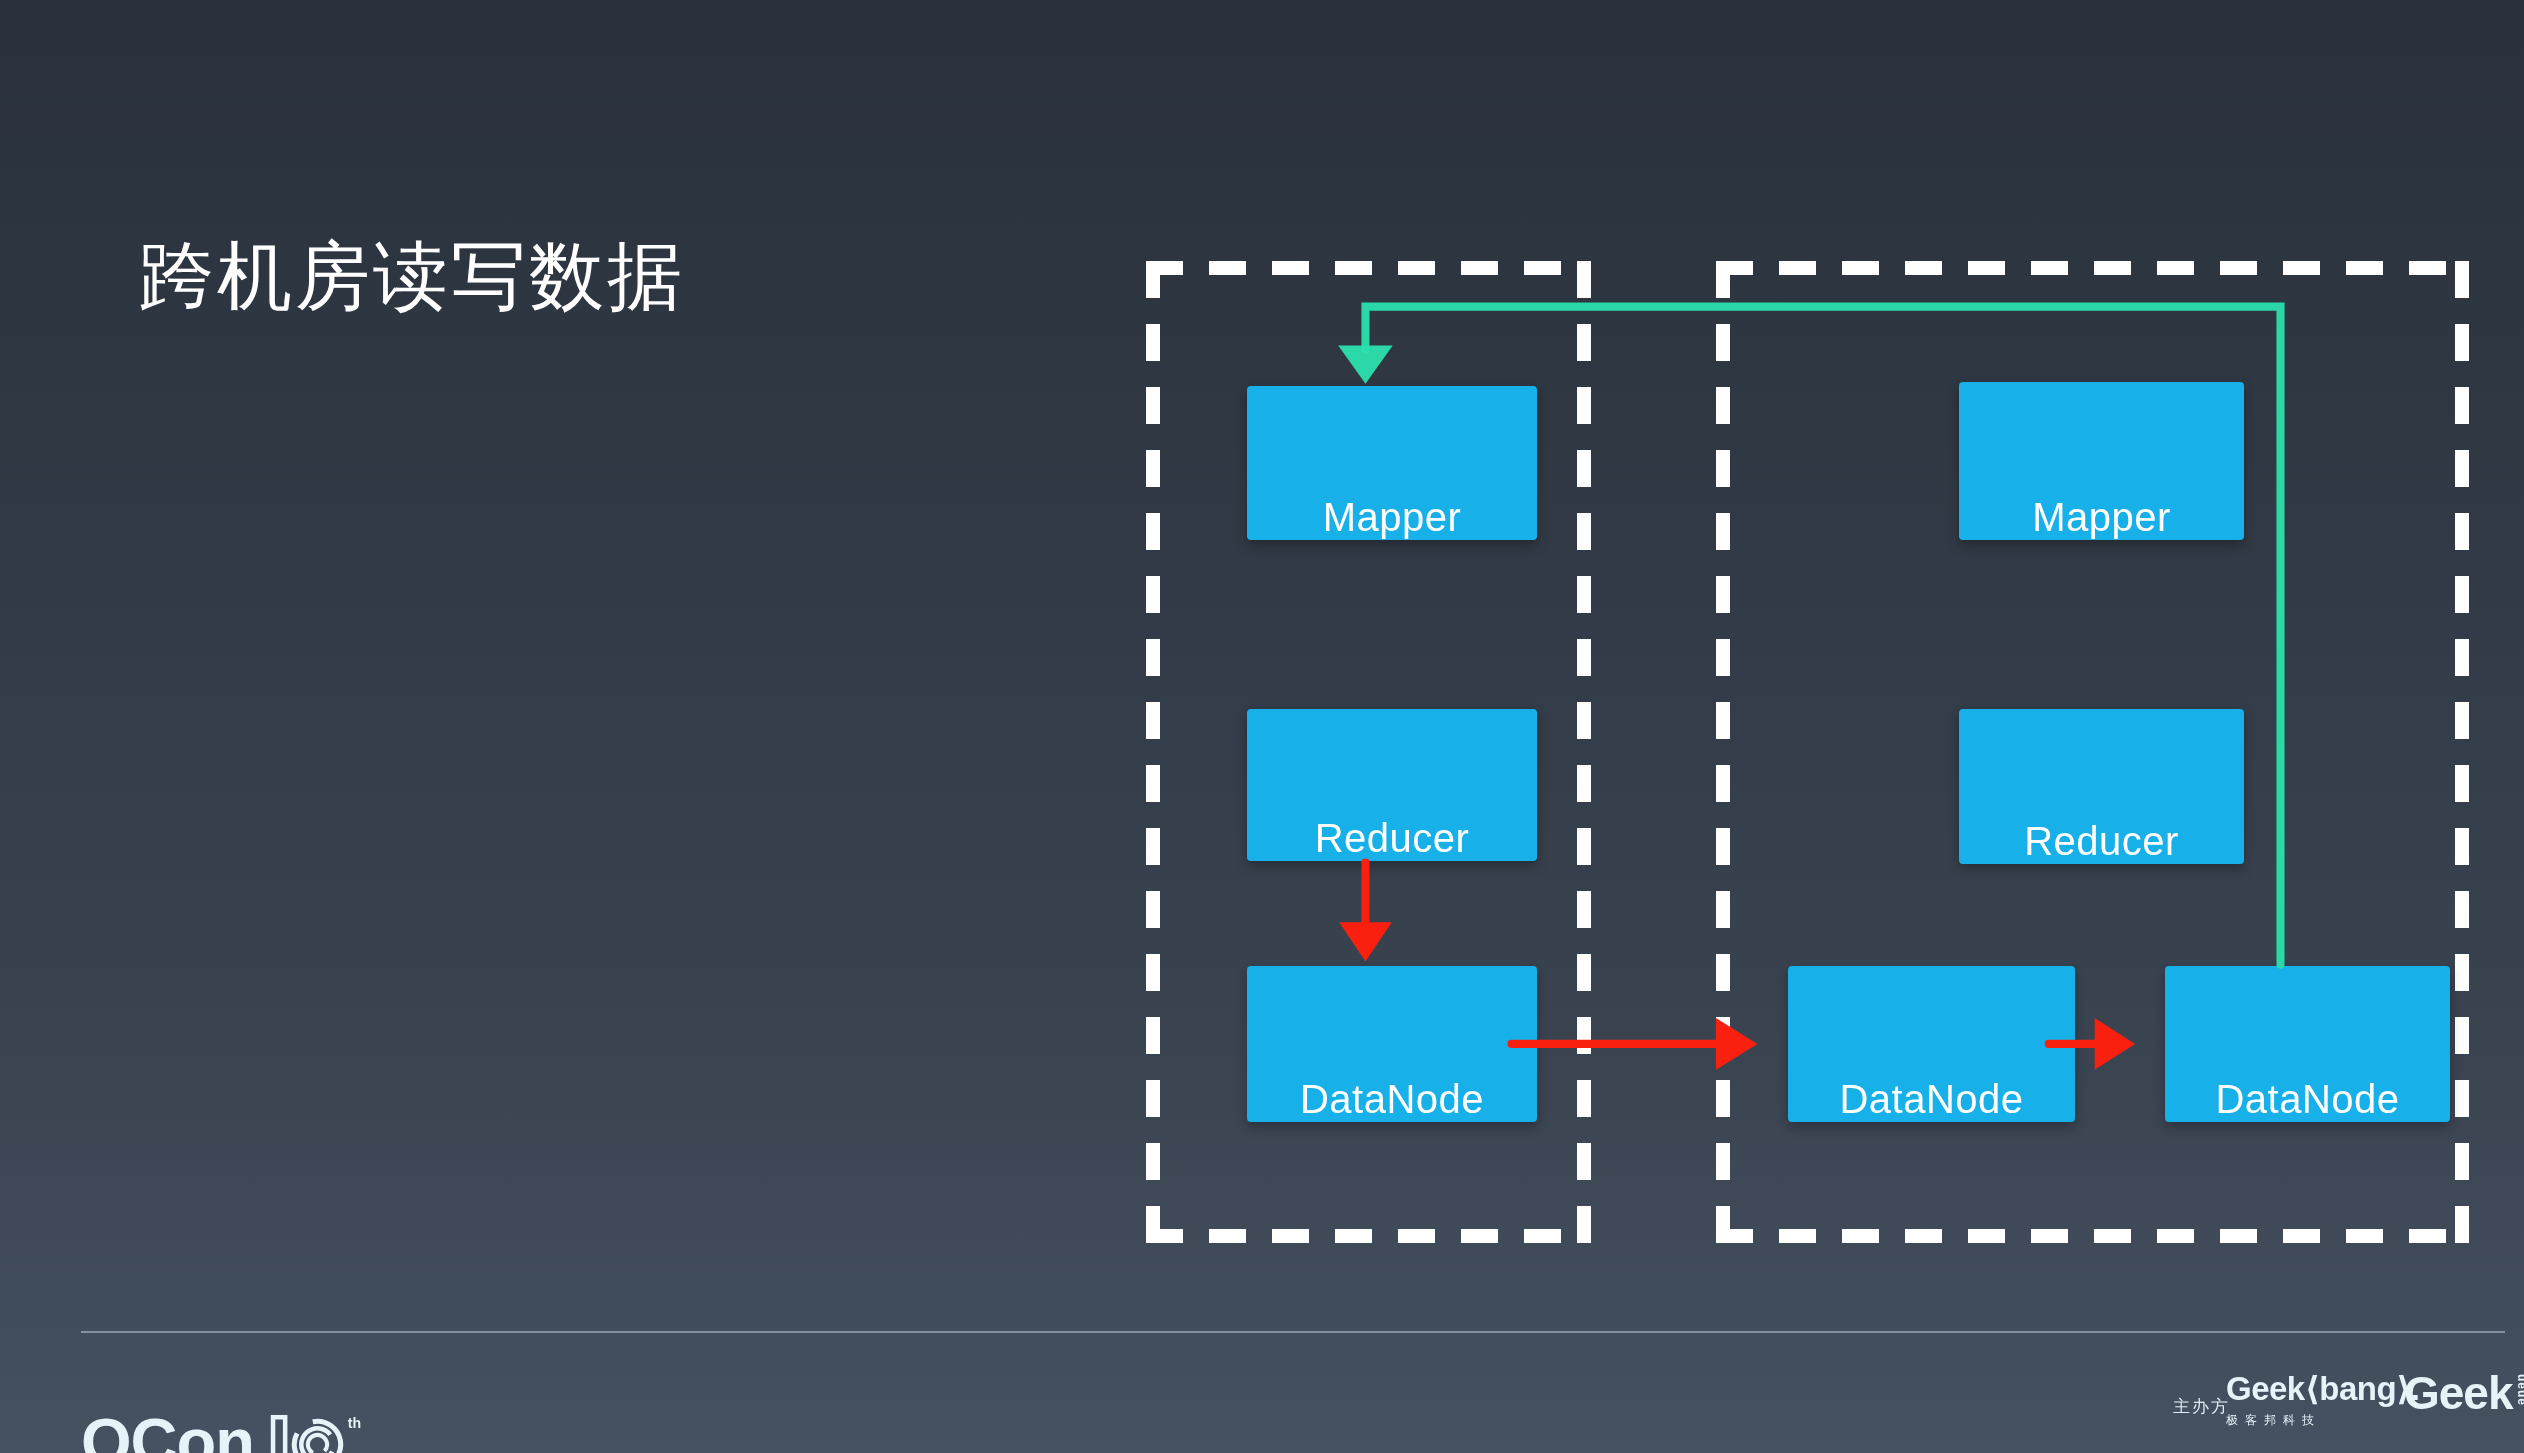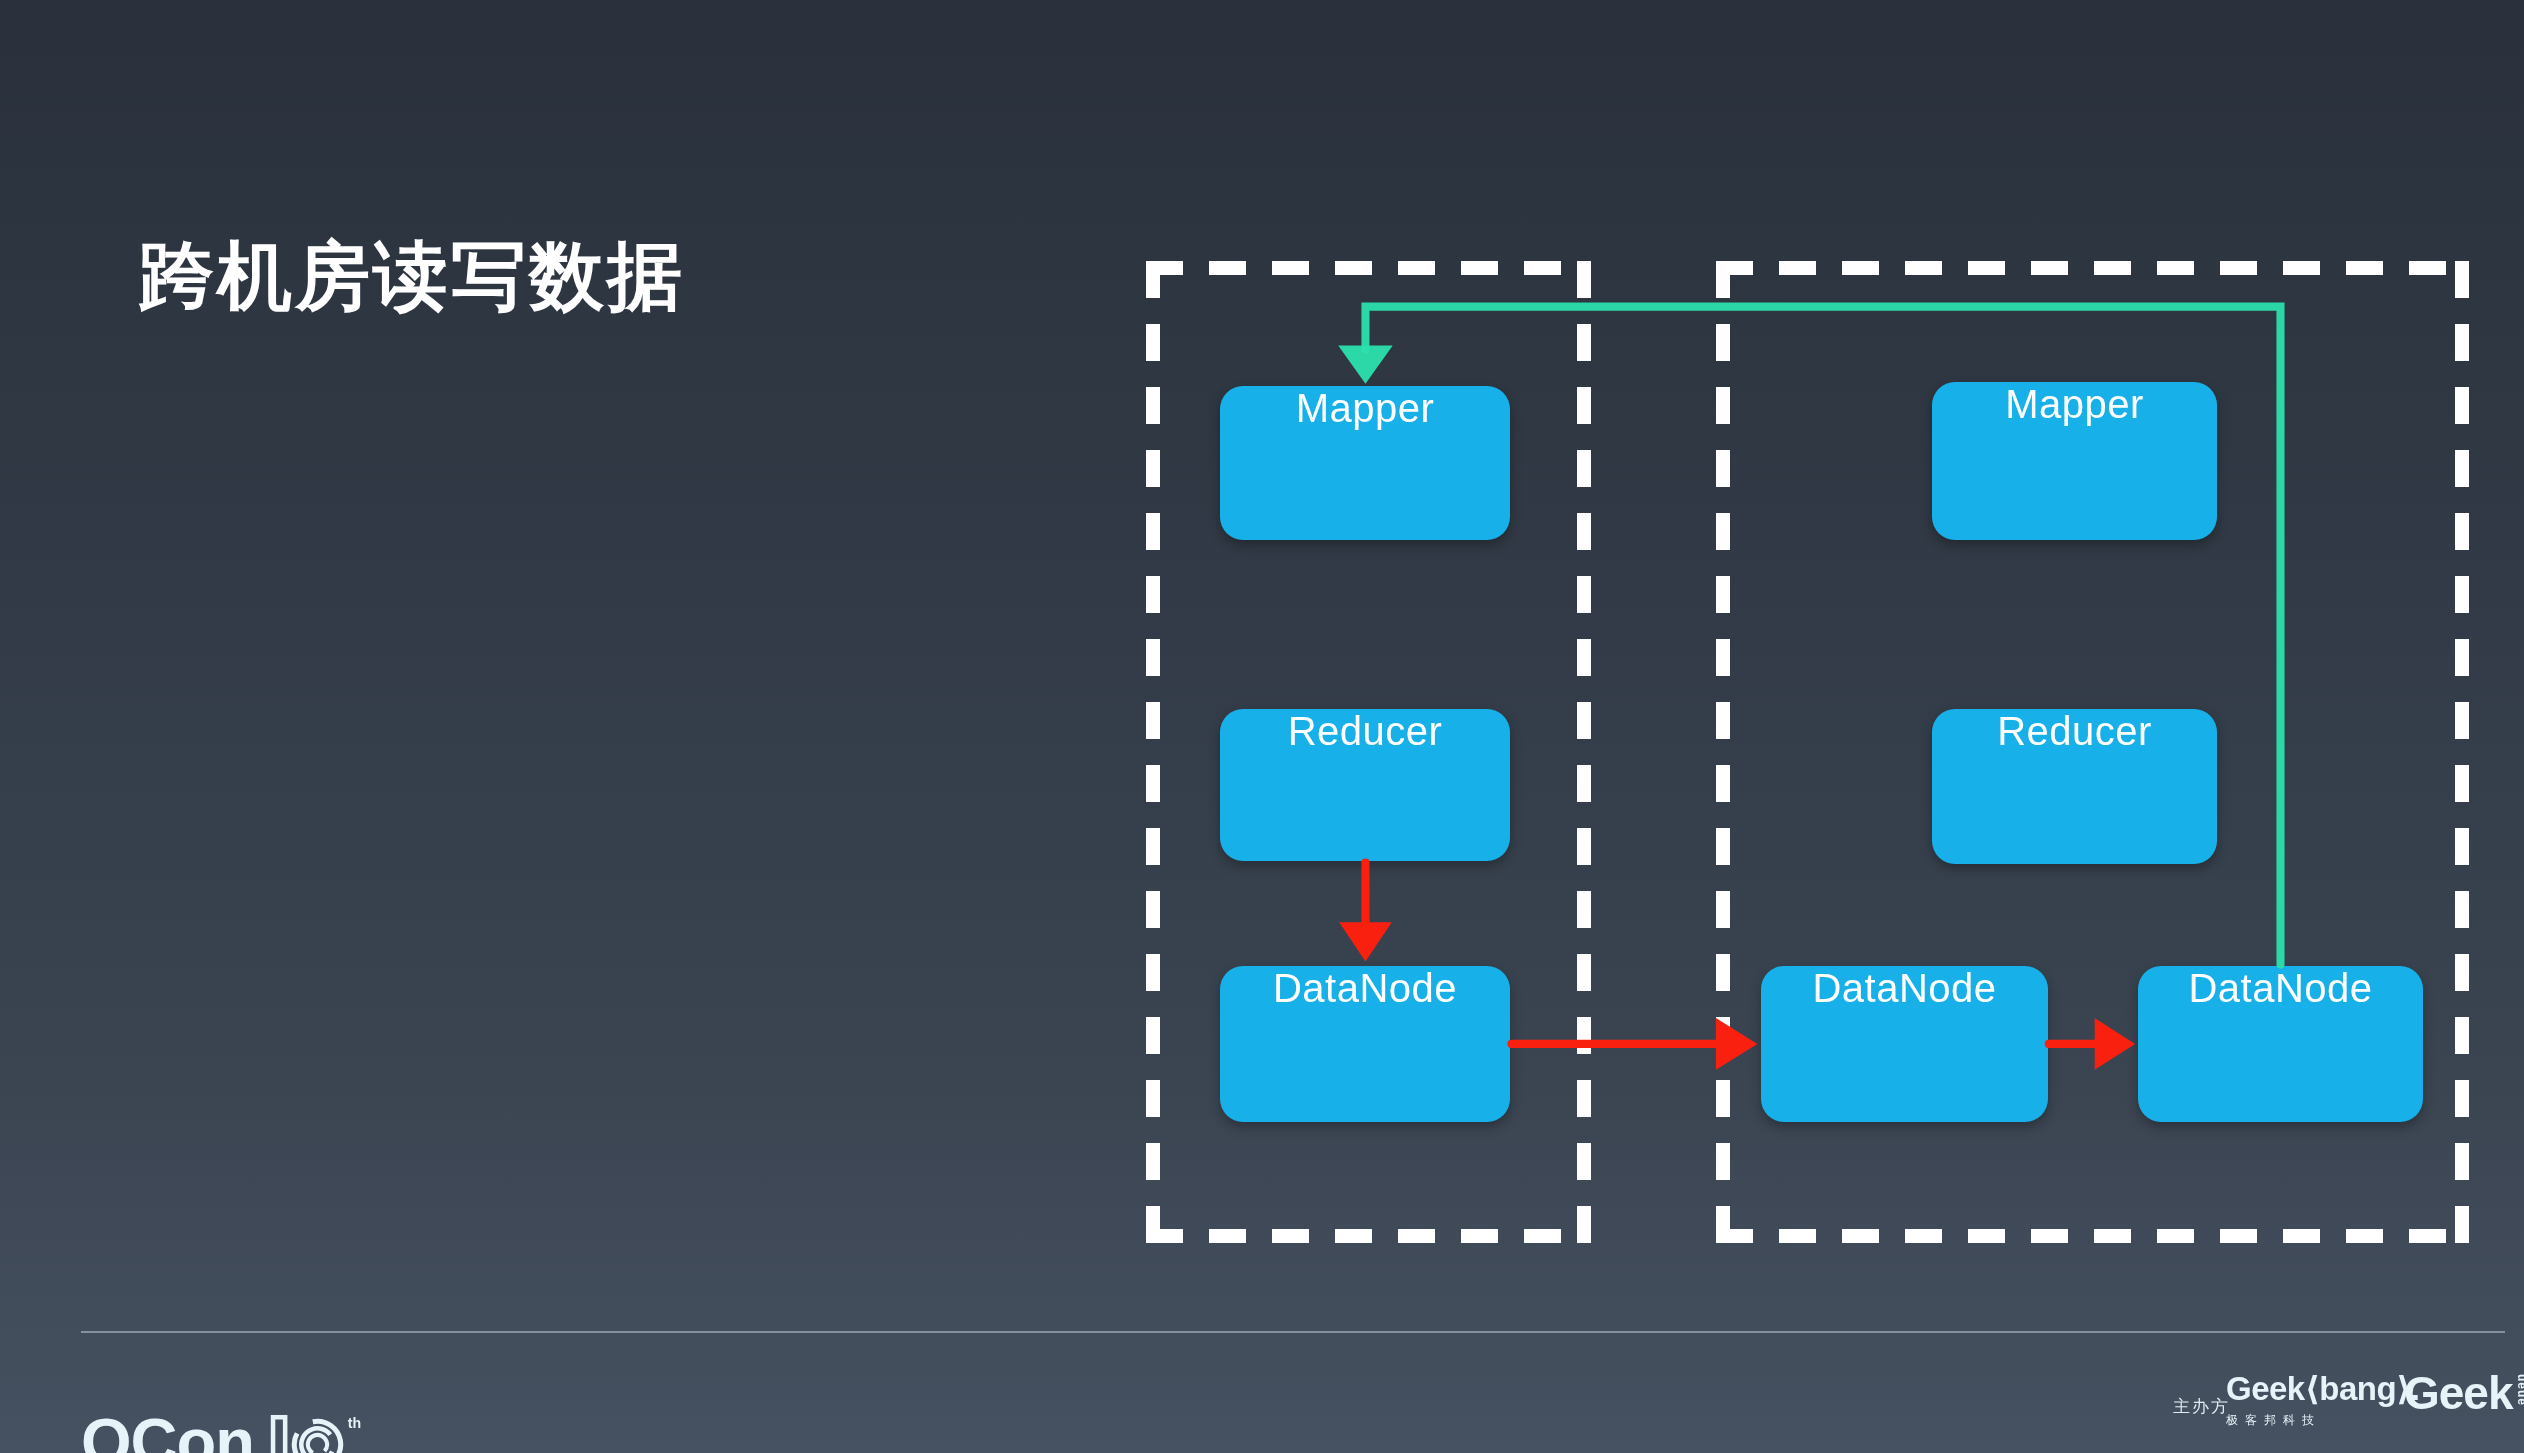--- a/index.html
+++ b/index.html
@@ -11,21 +11,21 @@
     font-family:"Liberation Sans","DejaVu Sans",sans-serif;
   }
   
   .title{
     position:absolute;left:114px;top:56px;
     font-size:88px;font-weight:500;letter-spacing:2px;
     color:#27B3EA;white-space:nowrap;
   }
   .subtitle{
     position:absolute;left:139px;top:227px;
-    font-size:75px;font-weight:700;letter-spacing:3px;
+    font-size:75px;font-weight:400;letter-spacing:3px;
     color:#FFFFFF;white-space:nowrap;
   }
   
   .room{position:absolute;}
   .room1{left:1146px;top:261px;width:445px;height:982px;}
   .room2{left:1716px;top:261px;width:753px;height:982px;}
   .room i{position:absolute;display:block;}
   .room .dt,.room .db{
     left:0;width:100%;height:14px;
     background:repeating-linear-gradient(90deg,#FFFFFF 0 37px,rgba(0,0,0,0) 37px 63px);
@@ -35,24 +35,25 @@
   .room .dl,.room .dr{
     top:0;height:100%;width:14px;
     background:repeating-linear-gradient(180deg,#FFFFFF 0 37px,rgba(0,0,0,0) 37px 63px);
   }
   .room .dl{left:0;}
   .room .dr{right:0;}
   
   .node{
     position:absolute;
     background:#18B0E8;
-    border-radius:23px;
-    display:flex;align-items:flex-start;justify-content:center;
+    border-radius:4px;
+    display:flex;align-items:flex-end;justify-content:center;
     color:#FFFFFF;font-size:40px;font-weight:500;letter-spacing:0.5px;
     box-shadow:0 5px 12px rgba(0,0,0,.30);
+    margin-left:27px;
   }
   .mapper1  {left:1220px;top:386px; width:290px;height:154px;}
   .reducer1 {left:1220px;top:709px;width:290px;height:152px;}
   .datanode1{left:1220px;top:966px;width:290px;height:156px;}
   .mapper2  {left:1932px;top:382px; width:285px;height:158px;}
   .reducer2 {left:1932px;top:709px;width:285px;height:155px;}
   .datanode2{left:1761px;top:966px;width:287px;height:156px;}
   .datanode3{left:2138px;top:966px;width:285px;height:156px;}
   
   .room-label{

